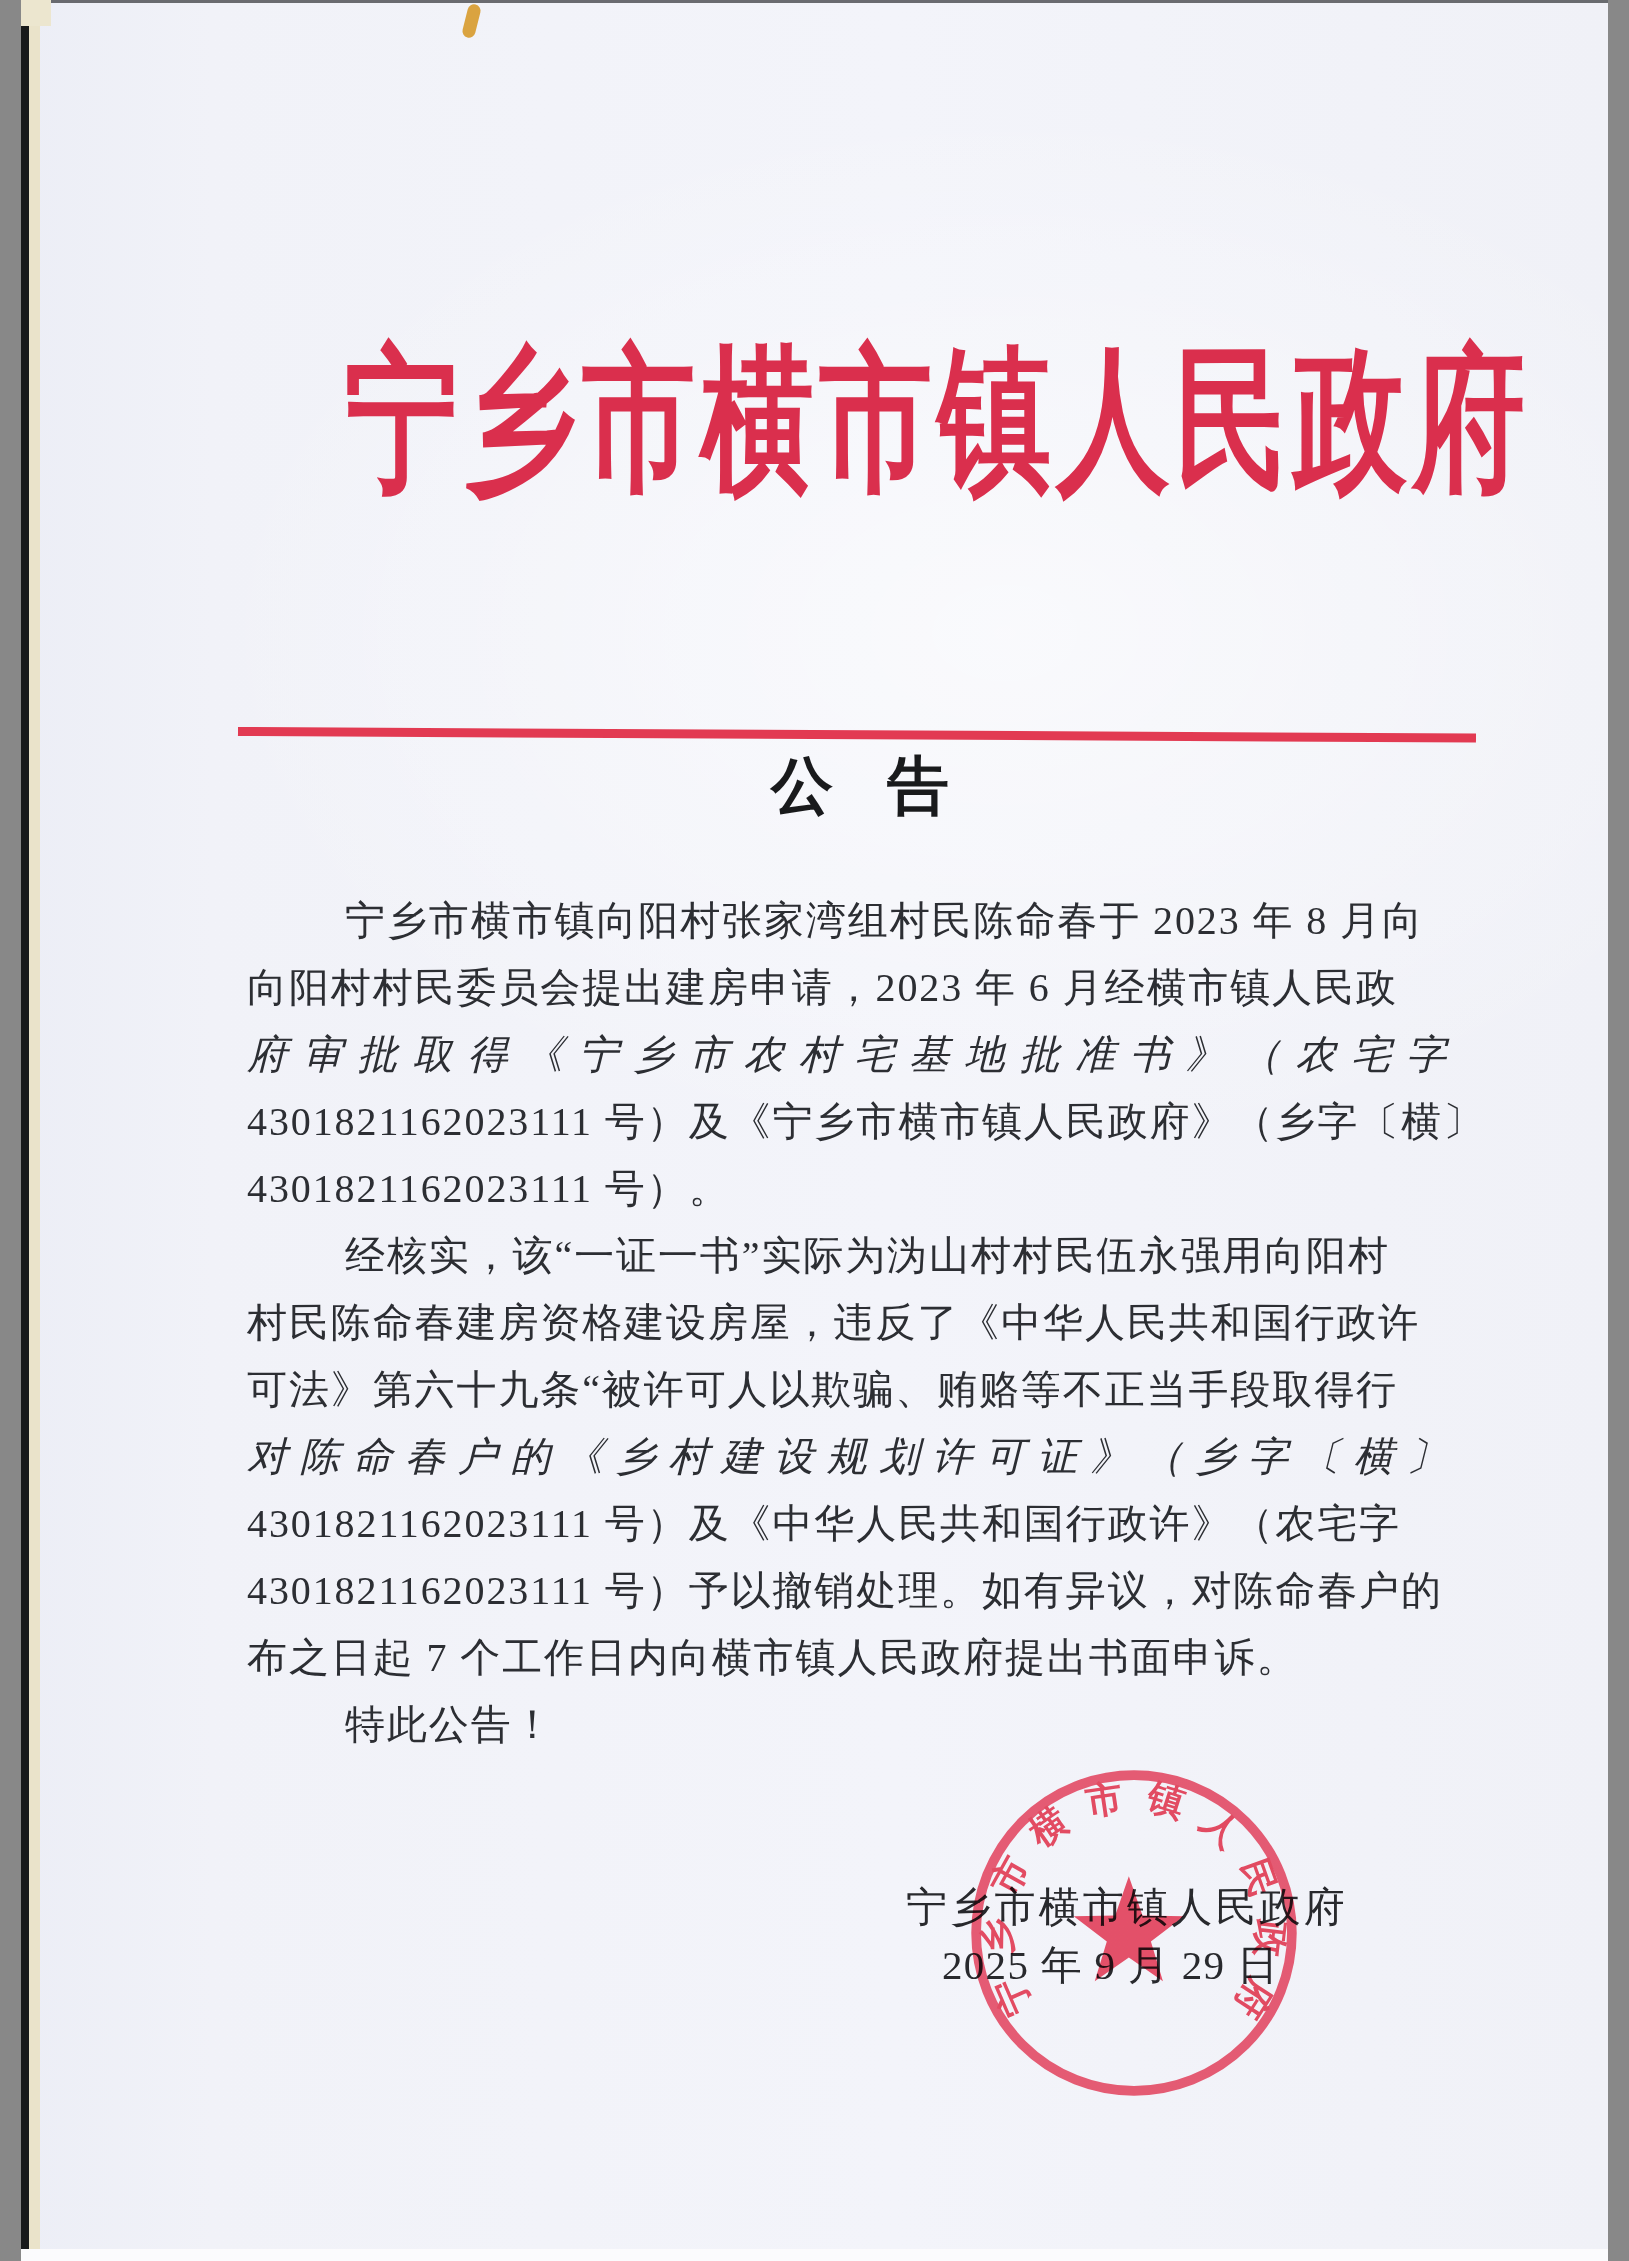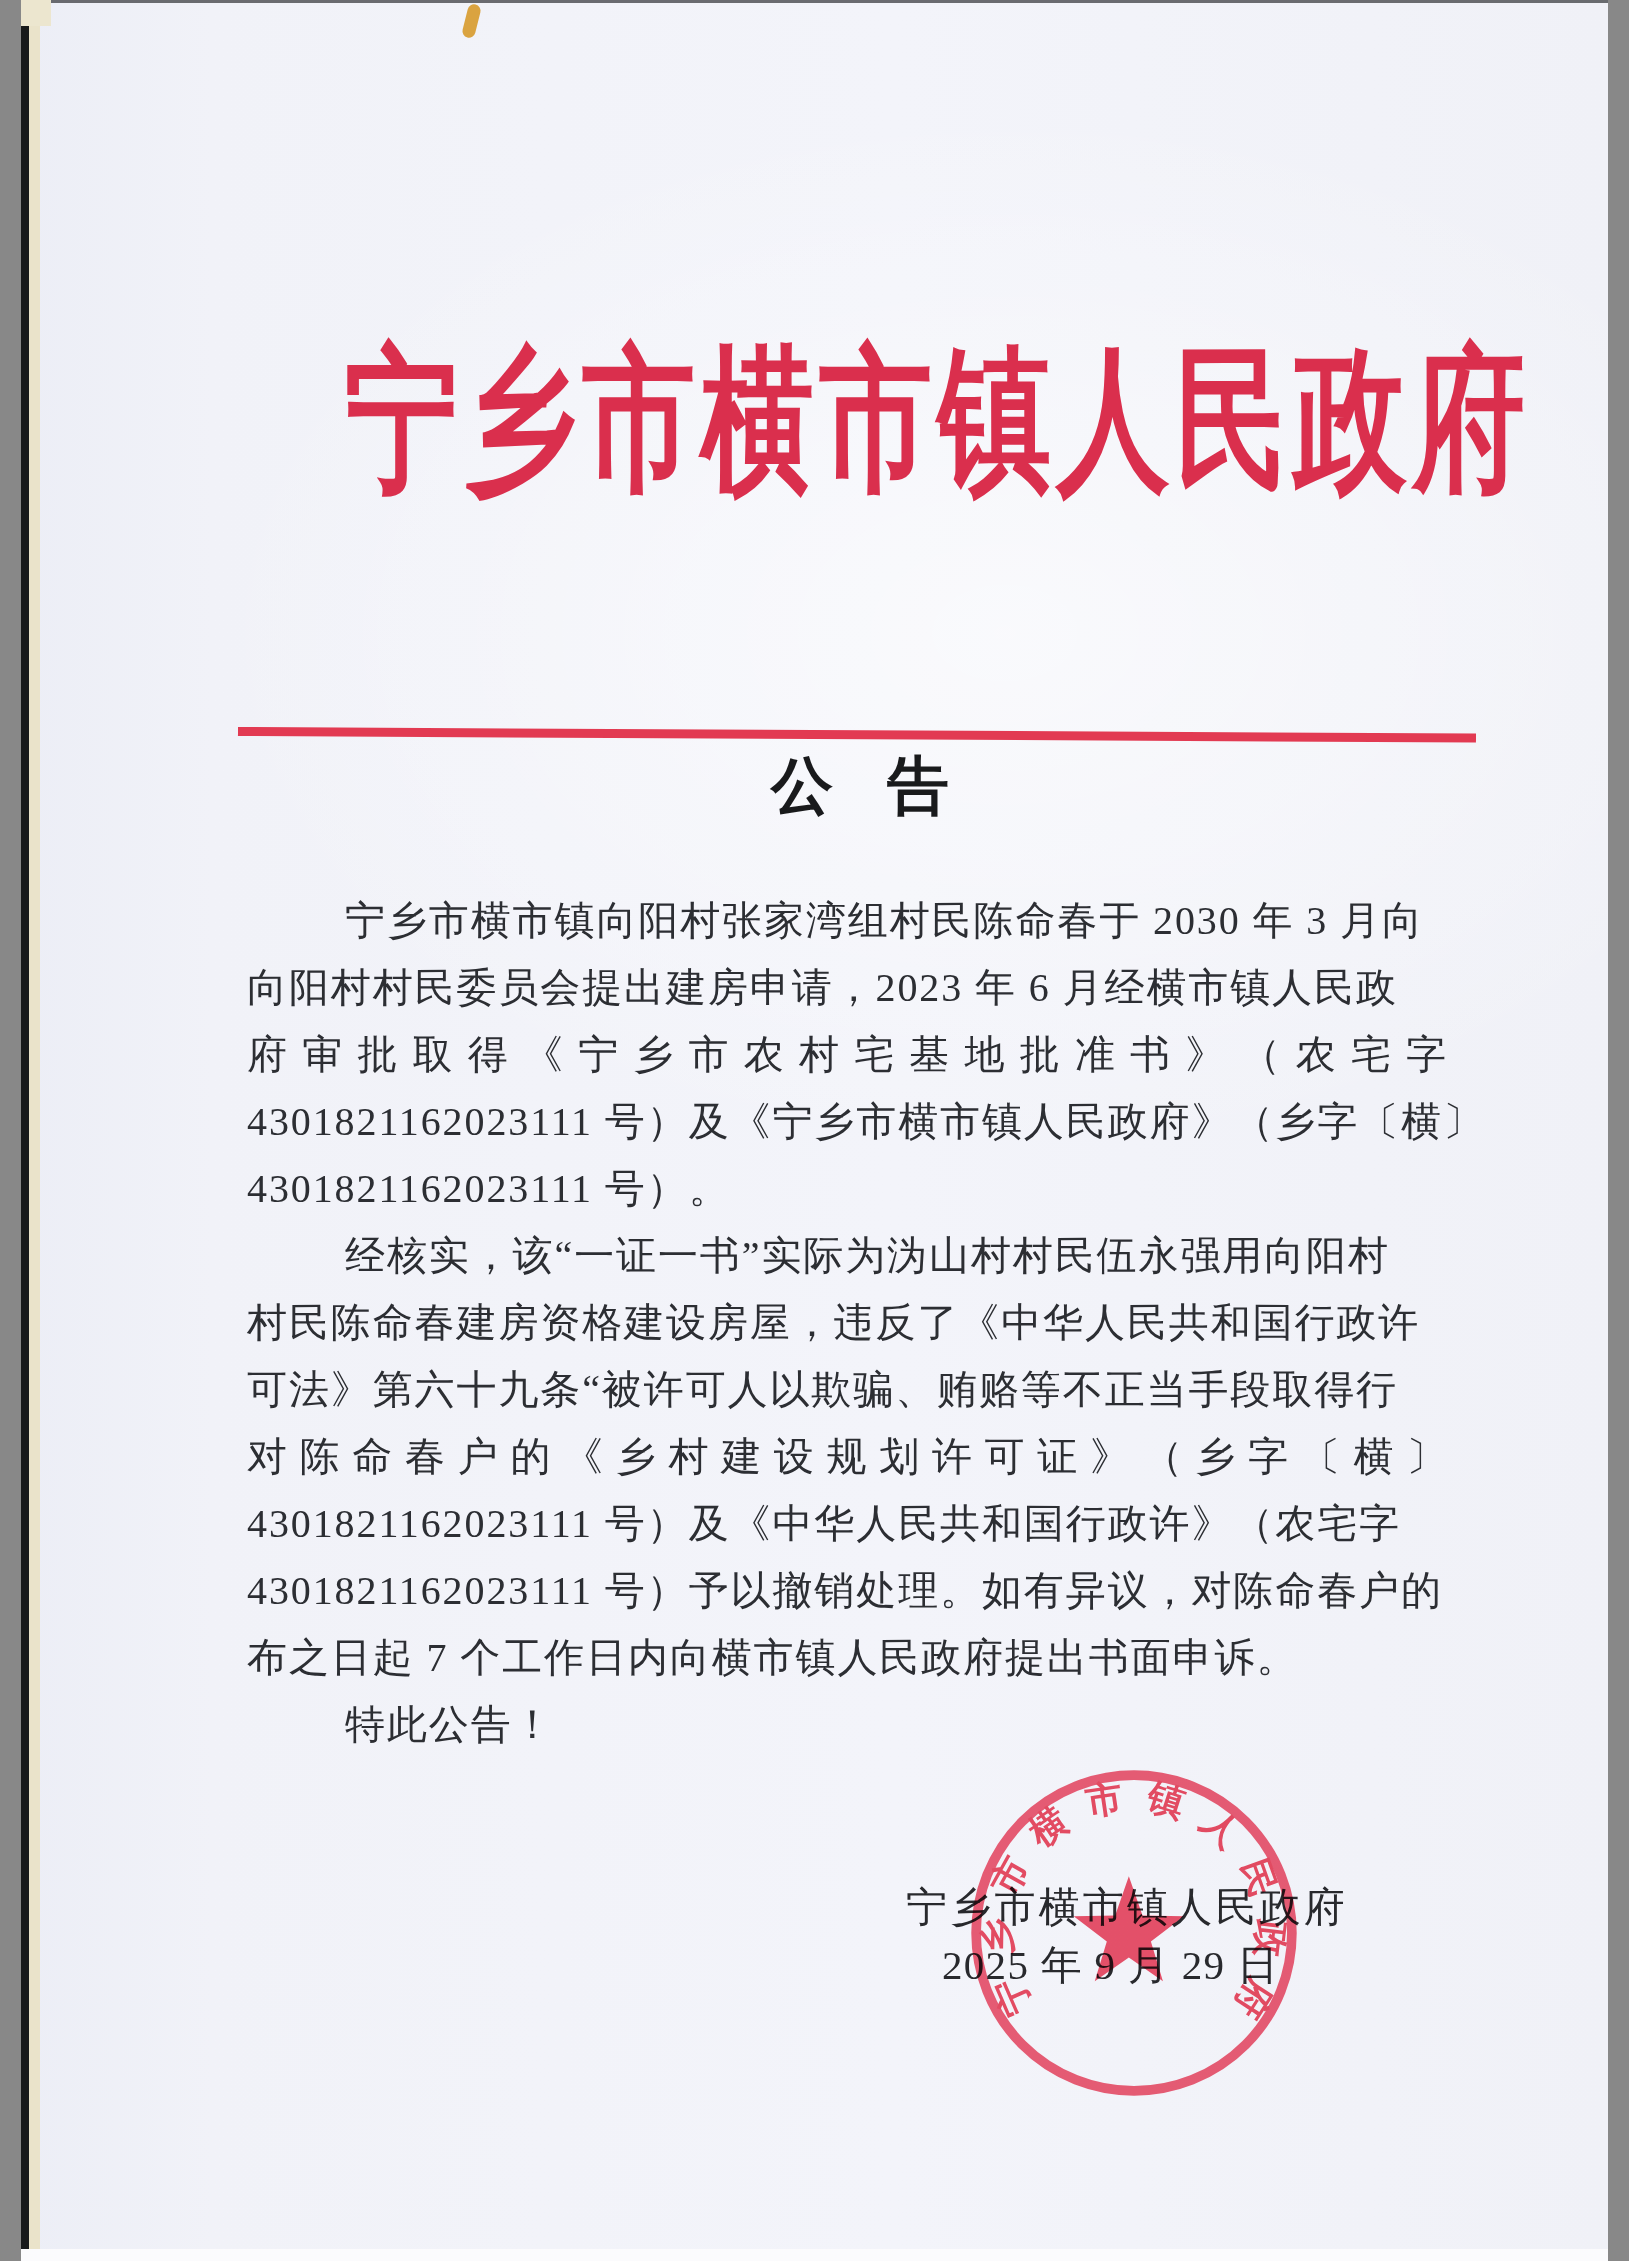--- a/index.html
+++ b/index.html
@@ -36,21 +36,21 @@
     font-size:62px;font-weight:bold;color:#191a1c;
     white-space:pre;word-spacing:36px;letter-spacing:1.3px;
   }
   .body-block{
     position:absolute;left:226px;top:887px;width:1201px;
     font-size:40px;line-height:67px;letter-spacing:1.9px;
     color:#2c2e33;
   }
   .body-line{height:67px;white-space:nowrap;}
   .body-line.indent{text-indent:98px;}
-  .body-line.spread{white-space:normal;text-align:justify;text-align-last:justify;}
+  .body-line.spread{white-space:normal;text-align:justify;text-align-last:justify;font-style:italic;}
   .sig-org{
     position:absolute;left:885px;top:1880px;
     font-size:41px;letter-spacing:3.2px;color:#28292d;white-space:nowrap;
   }
   .sig-date{
     position:absolute;left:921px;top:1938px;
     font-size:41px;letter-spacing:1.3px;color:#28292d;white-space:nowrap;
   }
   .seal{
     position:absolute;left:939px;top:1759px;width:348px;height:348px;
@@ -69,21 +69,21 @@
   <div class="yellow-streak"></div>
   <div class="bottom-strip"></div>
 
   <div class="doc-title">宁乡市横市镇人民政府</div>
 
   <div class="red-rule"></div>
 
   <div class="notice-heading">公 告</div>
 
   <div class="body-block">
-    <div class="body-line indent">宁乡市横市镇向阳村张家湾组村民陈命春于 2030 年 3 月向</div>
+    <div class="body-line indent">宁乡市横市镇向阳村张家湾组村民陈命春于 2023 年 8 月向</div>
     <div class="body-line">向阳村村民委员会提出建房申请，2023 年 6 月经横市镇人民政</div>
     <div class="body-line spread">府审批取得《宁乡市农村宅基地批准书》（农宅字</div>
     <div class="body-line">4301821162023111 号）及《宁乡市横市镇人民政府》（乡字〔横〕</div>
     <div class="body-line">4301821162023111 号）。</div>
     <div class="body-line indent">经核实，该“一证一书”实际为沩山村村民伍永强用向阳村</div>
     <div class="body-line">村民陈命春建房资格建设房屋，违反了《中华人民共和国行政许</div>
     <div class="body-line">可法》第六十九条“被许可人以欺骗、贿赂等不正当手段取得行</div>
     <div class="body-line spread">对陈命春户的《乡村建设规划许可证》（乡字〔横〕</div>
     <div class="body-line">4301821162023111 号）及《中华人民共和国行政许》（农宅字</div>
     <div class="body-line">4301821162023111 号）予以撤销处理。如有异议，对陈命春户的</div>

